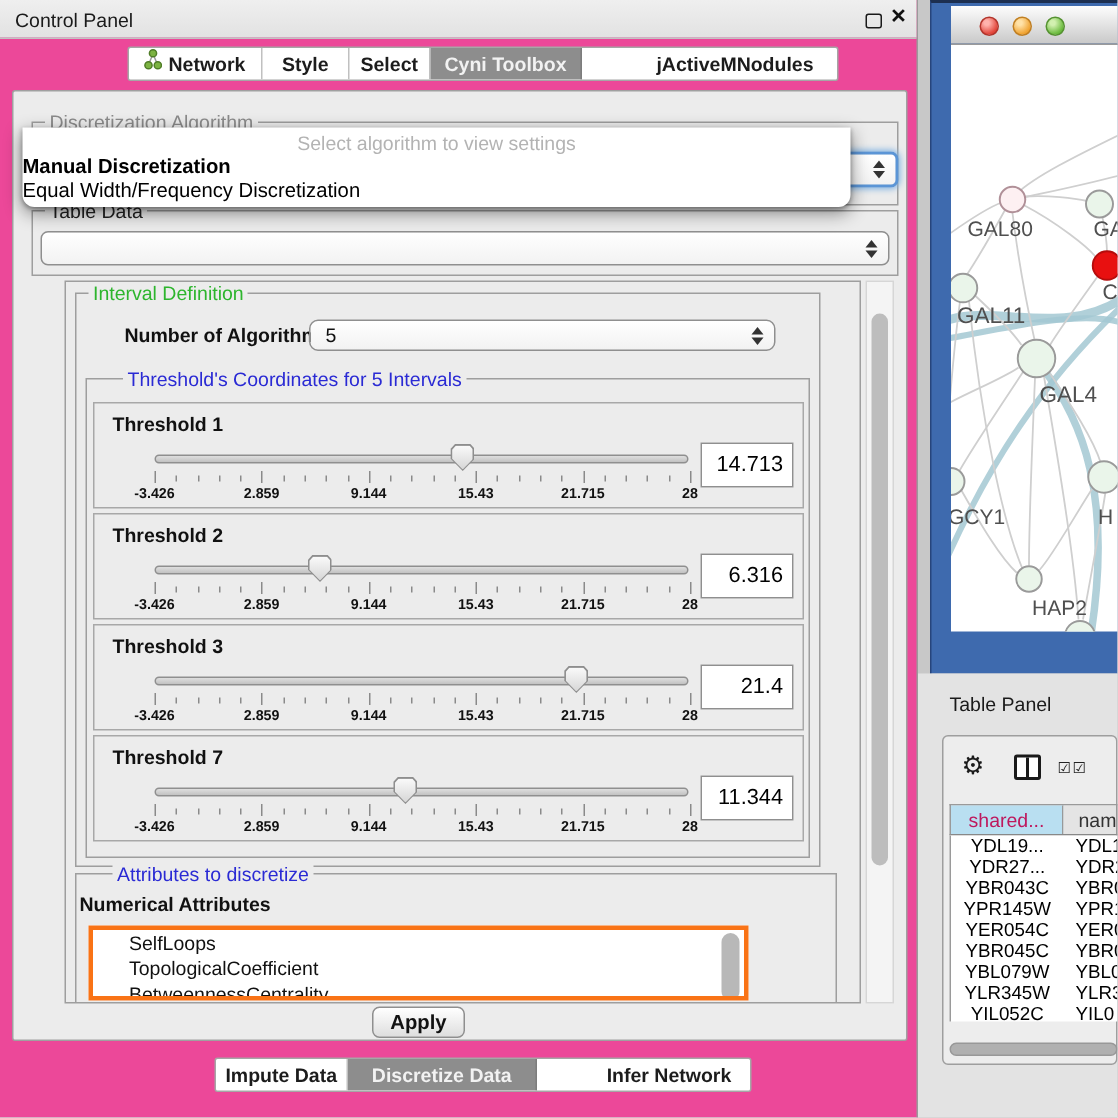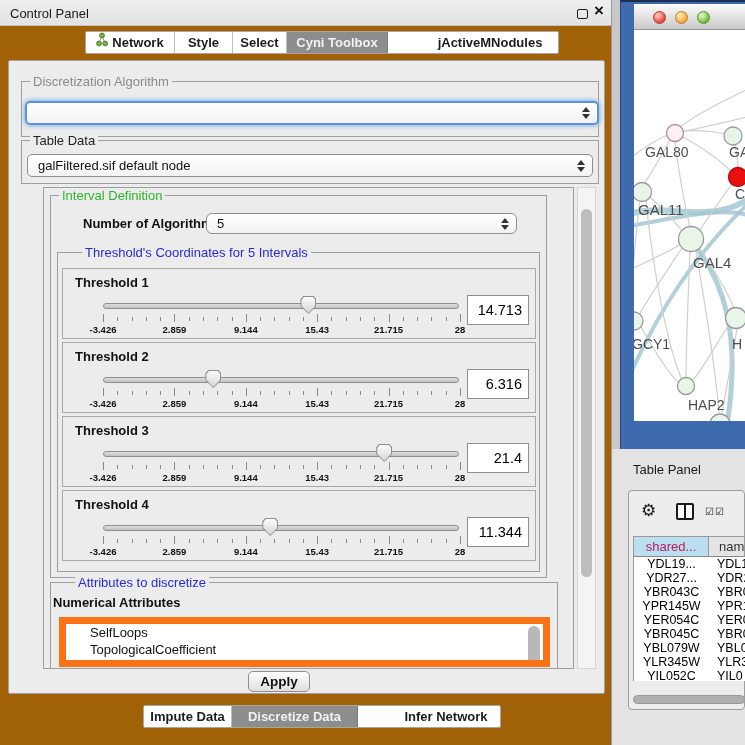--- a/index.html
+++ b/index.html
@@ -2,21 +2,21 @@
 <html><head>
 <meta charset="utf-8">
 <style>
   * { margin:0; padding:0; box-sizing:border-box; }
   html,body { width:745px; height:745px; overflow:hidden; background:#cfcfcf;
               font-family:"Liberation Sans", sans-serif; }
   .app { position:relative; width:745px; height:745px; background:#c8c8c8; }
 
   
   .control-window { position:absolute; left:0; top:0; width:612px; height:745px;
-    background:#a16207; border-right:1px solid #9a9a9a; }
+    background:#ec4899; border-right:1px solid #9a9a9a; }
   .cp-titlebar { position:absolute; left:0; top:0; width:100%; height:26px;
     background:linear-gradient(#efefef,#e2e2e2); border-bottom:1px solid #c2c2c2; }
   .cp-title { position:absolute; left:10px; top:6px; font-size:13px; color:#1a1a1a; }
   .float-box { position:absolute; left:577px; top:9px; width:11px; height:10px;
     border:1.6px solid #1a1a1a; border-radius:2px; }
   .close-x { position:absolute; left:594px; top:1px; font-size:17px; font-weight:900; color:#111; }
 
   
   .seg { position:absolute; display:flex; height:23px; background:#fff;
     border:1px solid #a6a6a6; border-radius:2px; overflow:hidden; }
@@ -74,22 +74,22 @@
   .ticks { position:absolute; left:40px; top:45px; width:357px; height:9px; }
   .tick { position:absolute; top:3px; width:1px; height:4px; background:#8a8a8a; }
   .tick.major { top:0; height:8px; }
   .tick-labels { position:absolute; left:40px; top:55px; width:357px; height:11px; }
   .tick-labels span { position:absolute; transform:translateX(-50%);
     font-size:9.5px; font-weight:bold; color:#111; white-space:nowrap; }
   .th-value { position:absolute; left:404px; top:26px; width:62px; height:30px;
     background:#fff; border:1px solid #8f8f8f; font-size:14.5px; color:#000;
     text-align:right; line-height:28px; padding-right:6px; }
 
-  .attr-list { position:absolute; left:8px; top:34px; width:491px; height:50px;
-    background:#fff; border:7px solid #f97316; overflow:hidden; }
+  .attr-list { position:absolute; left:8px; top:34px; width:440px; height:50px;
+    background:#fff; border:3px solid #f97316; overflow:hidden; }
   .attr-item { font-size:13px; line-height:17px; padding-left:24px; color:#111; }
   .attr-scroll { position:absolute; right:3px; top:2px; width:12px; height:45px;
     background:#b8b8b8; border-radius:6px; }
 
   .vscroll-track { position:absolute; left:568px; top:126px; width:19px; height:482px;
     background:#f4f4f4; border:1px solid #d6d6d6; }
   .vscroll-thumb { position:absolute; left:3px; top:21px; width:11px; height:368px;
     background:#bdbdbd; border-radius:6px; }
 
   .apply-btn { position:absolute; left:239px; top:610px; width:62px; height:21px;
@@ -180,25 +180,29 @@
 
     <div class="outer-panel">
 
       <div class="groupbox" style="left:12px; top:20px; width:578px; height:56px;">
         <span class="grouplabel" style="color:#8a8a8a;">Discretization Algorithm</span>
       </div>
       <div class="combo algo-combo" style="left:16px; top:40px; width:574px; height:24px;">
         <span class="stepper"></span>
       </div>
 
+      <div class="popup">
+        <div class="popup-placeholder">Select algorithm to view settings</div>
+        <div class="popup-item bold">Manual Discretization</div>
+        <div class="popup-item">Equal Width/Frequency Discretization</div>
+      </div>
 
       <div class="groupbox" style="left:12px; top:79px; width:578px; height:44px;">
         <span class="grouplabel" style="color:#222;">Table Data</span>
         <div class="combo" style="left:5px; top:13px; width:566px; height:23px;">
-          <span>galFiltered.sif default node</span>
           <span class="stepper"></span>
         </div>
       </div>
 
       <div class="scrollpane">
 
         <div class="groupbox" style="left:6px; top:7px; width:497px; height:383px;">
           <span class="grouplabel lab-green">Interval Definition</span>
 
           <span class="boldlab" style="position:absolute; left:32px; top:20px;">Number of Algorithm</span>
@@ -333,21 +337,21 @@
                   <span style="left: 20%;">2.859</span>
                   <span style="left: 40%;">9.144</span>
                   <span style="left: 60%;">15.43</span>
                   <span style="left: 80%;">21.715</span>
                   <span style="left: 100%;">28</span>
                 </div>
               <div class="th-value">21.4</div>
             </div>
 
             <div class="th-row" style="top:237px;">
-              <span class="th-label boldlab">Threshold 4</span>
+              <span class="th-label boldlab">Threshold 7</span>
               <div class="track"></div>
               <div class="thumb" style="left: 199.318px;"></div>
               <div class="ticks">
                   <div class="tick major" style="left: 0%;"></div>
                   <div class="tick" style="left: 4%;"></div>
                   <div class="tick" style="left: 8%;"></div>
                   <div class="tick" style="left: 12%;"></div>
                   <div class="tick" style="left: 16%;"></div>
                   <div class="tick major" style="left: 20%;"></div>
                   <div class="tick" style="left: 24%;"></div>

